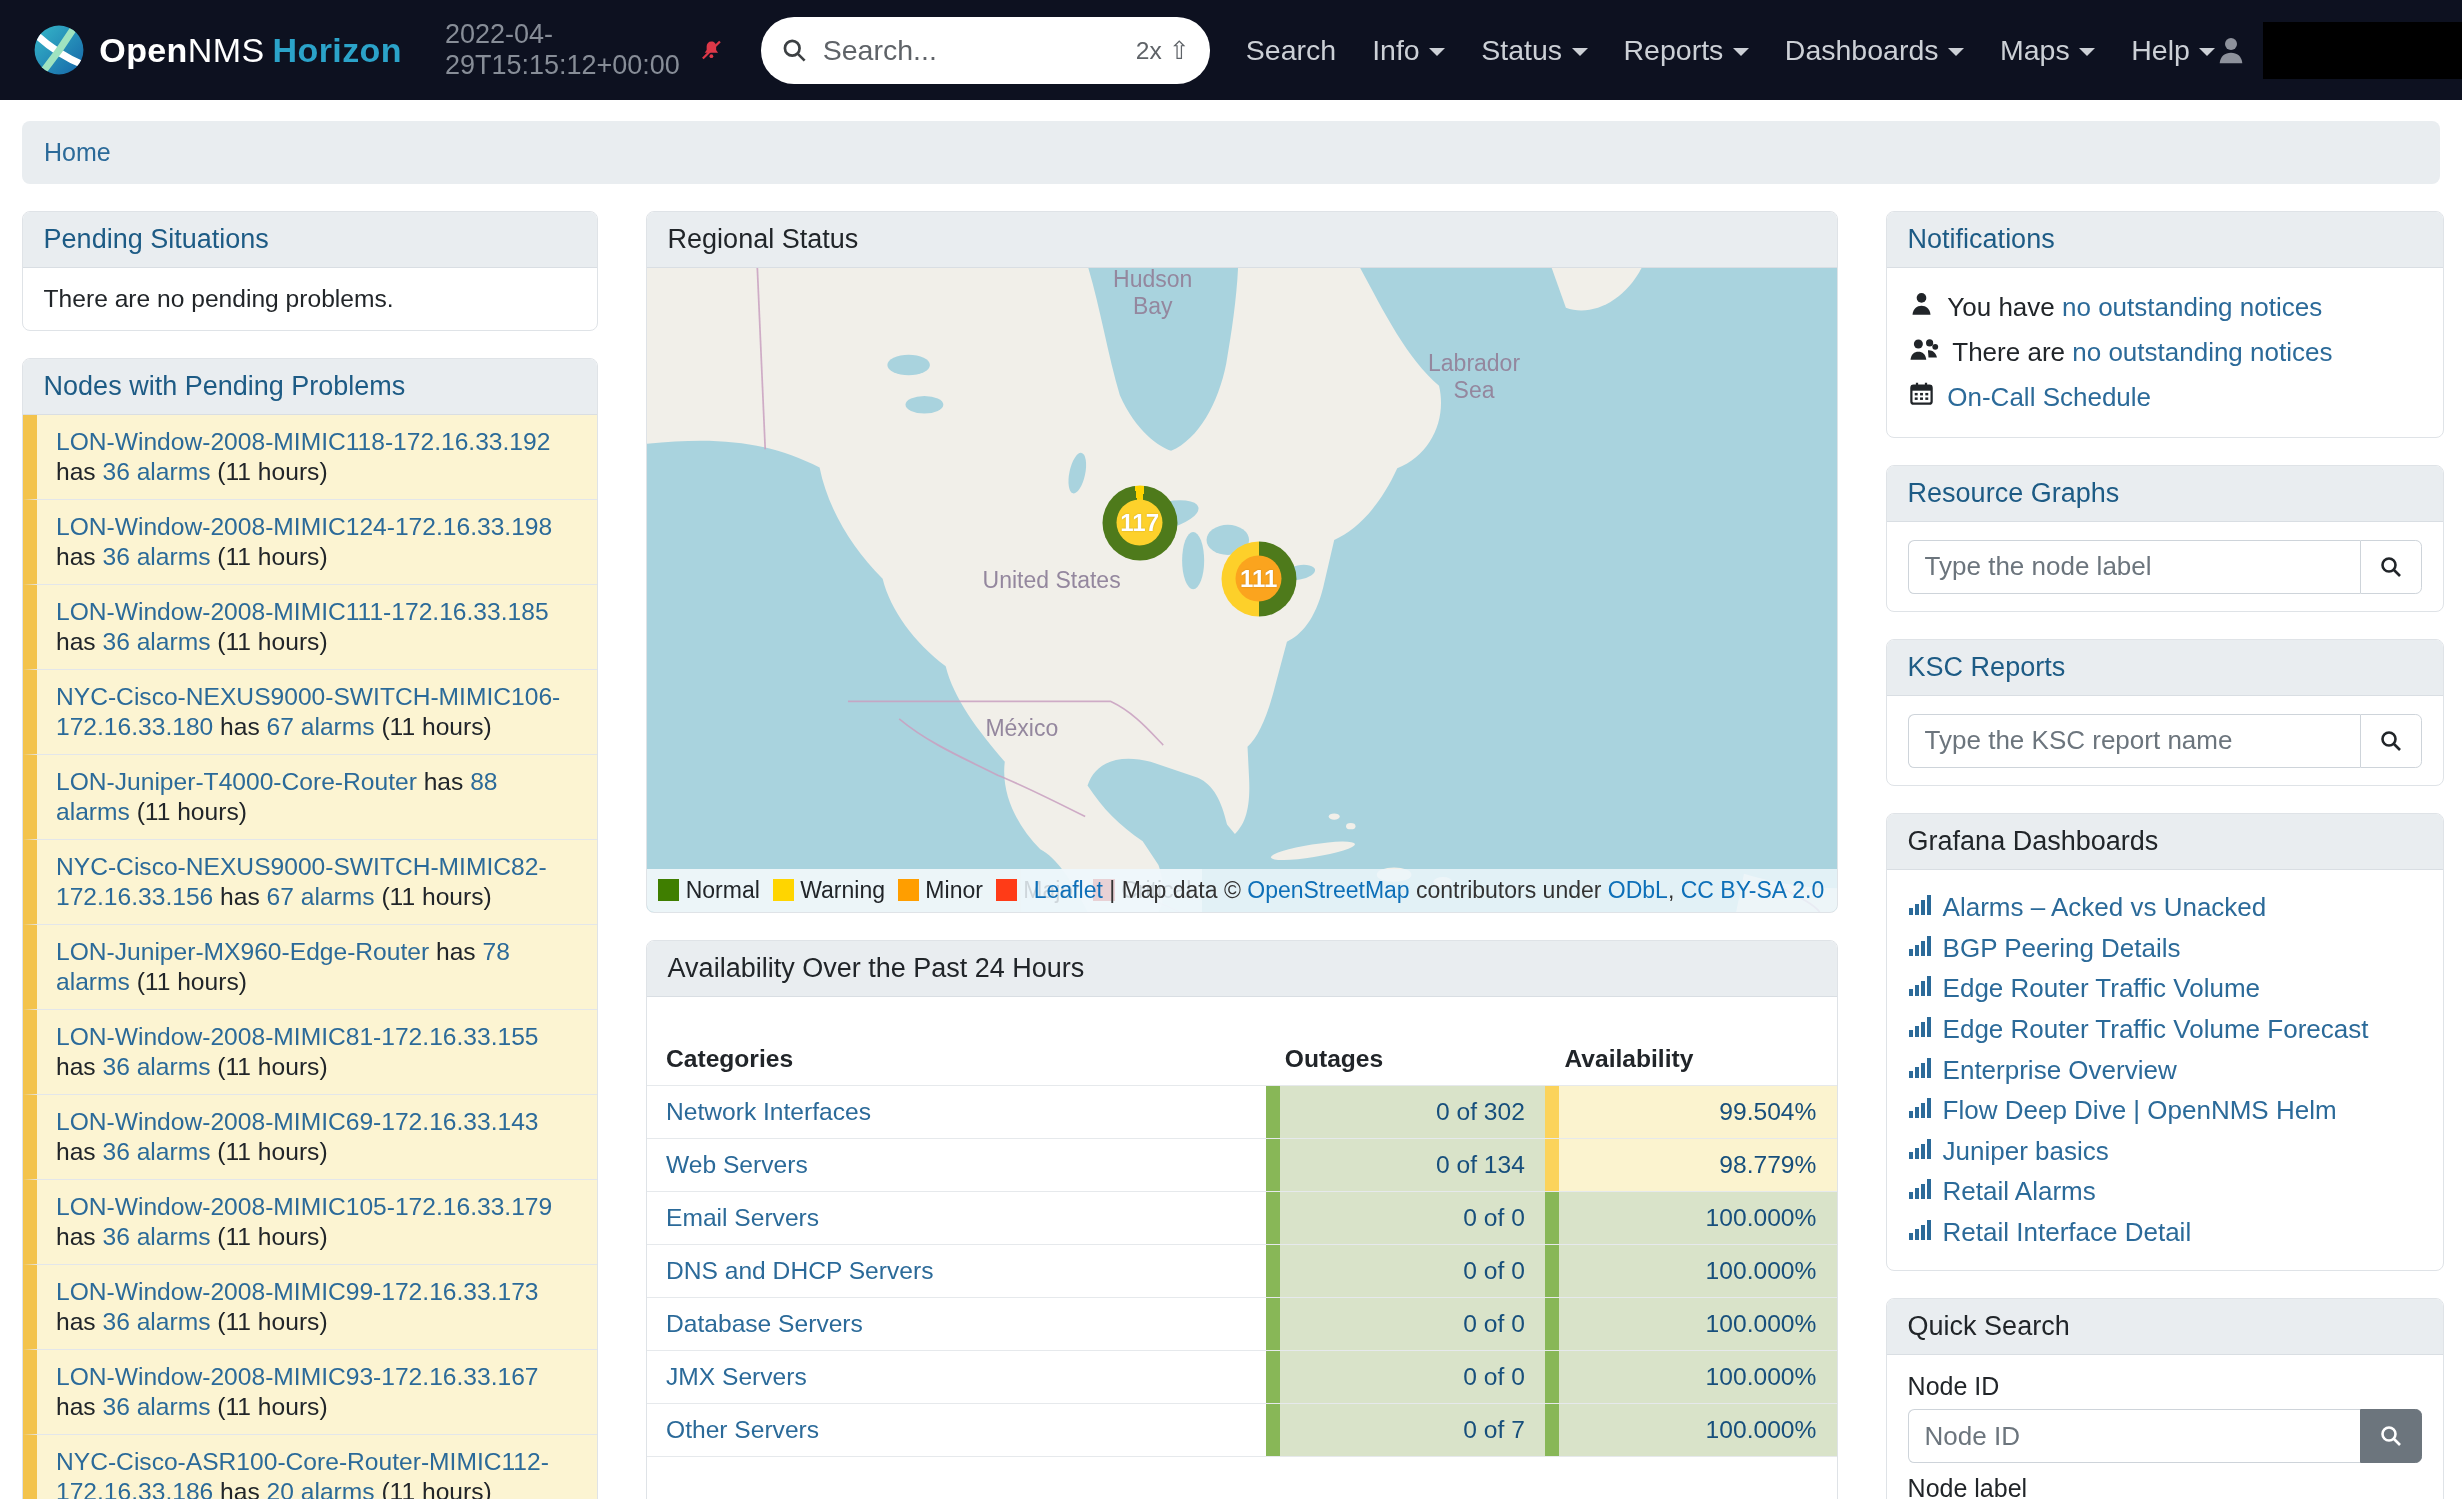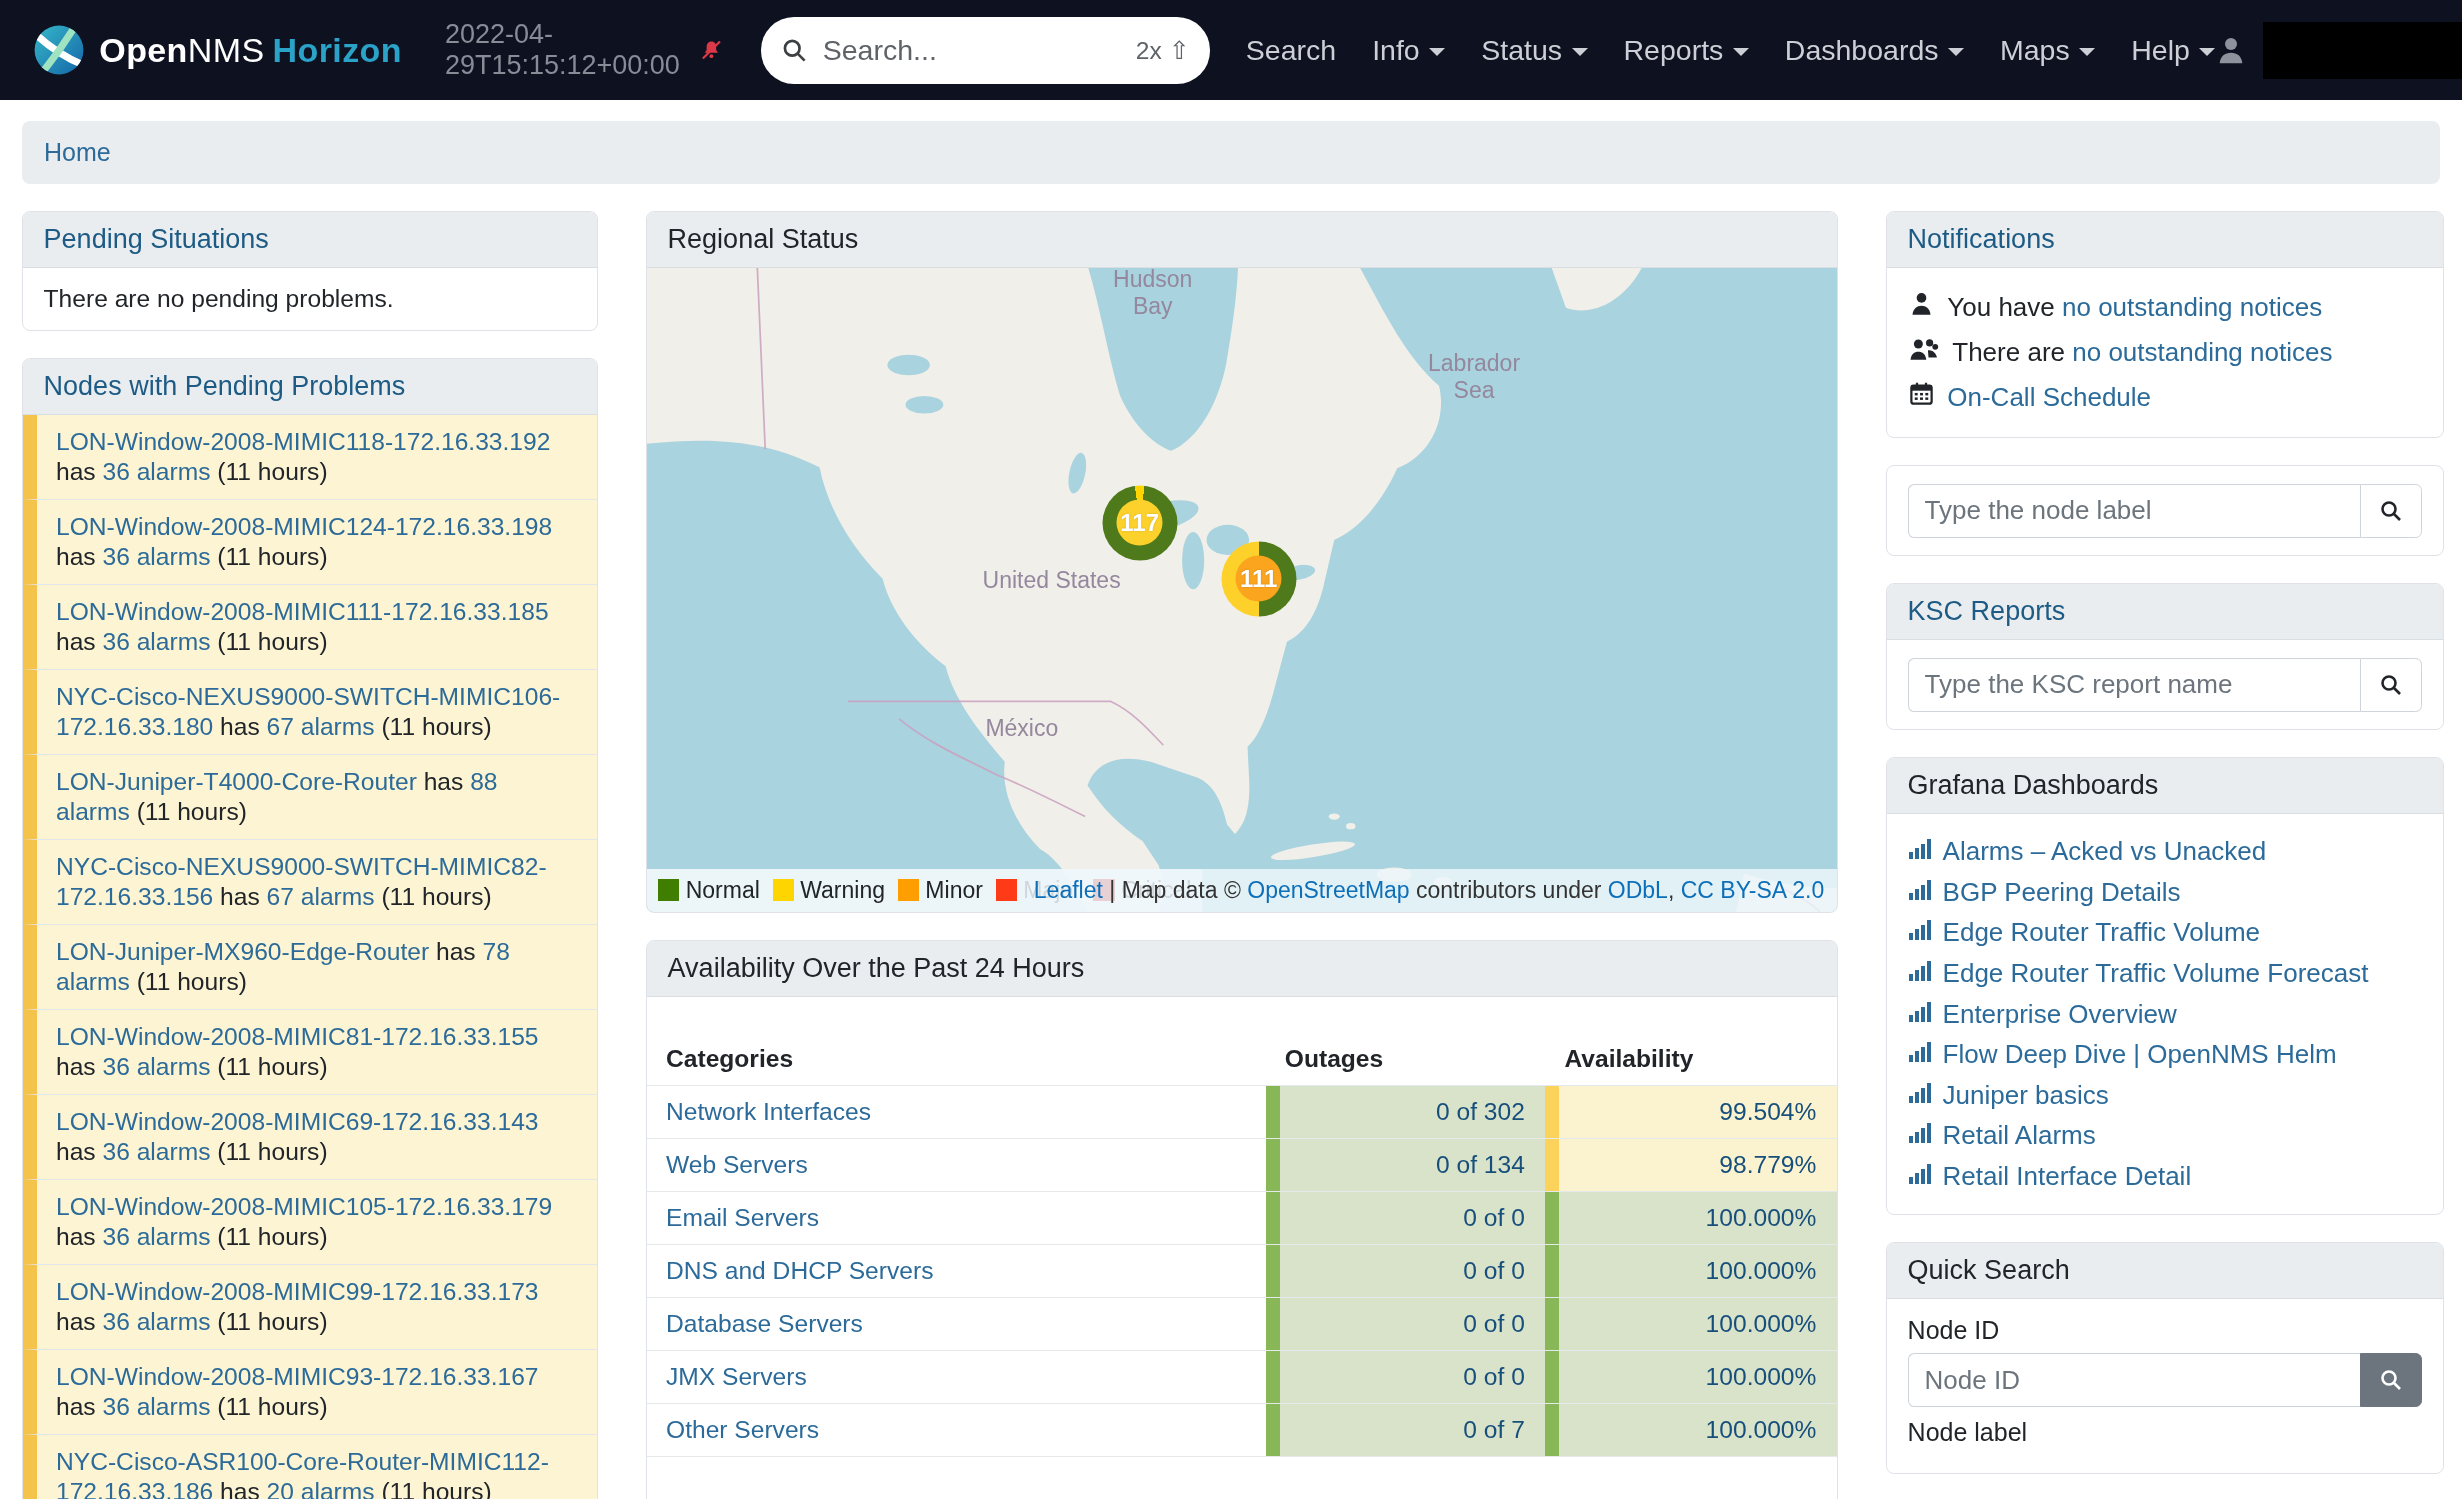--- a/index.html
+++ b/index.html
@@ -407,20 +407,21 @@
                   <rect x="10.7" y="15.5" width="2.6" height="2.2"></rect>
                   <rect x="15.4" y="15.5" width="2.6" height="2.2"></rect>
                 </g>
               </svg></span>
             <span><span class="link">On-Call Schedule</span></span>
           </div>
         </div>
     </div>
 
     <div class="card">
+      <div class="card-header blue">Resource Graphs</div>
       <div class="card-body">
         <div class="input-group">
           <input type="text" placeholder="Type the node label" style="">
           <div class="ig-btn">
             <svg width="24" height="24" viewBox="0 0 24 24">
                 <circle cx="10" cy="10" r="6.5" fill="none" stroke="currentColor" stroke-width="2.6"></circle>
                 <line x1="15" y1="15" x2="21" y2="21" stroke="currentColor" stroke-width="2.6"></line>
               </svg>
           </div>
         </div>

